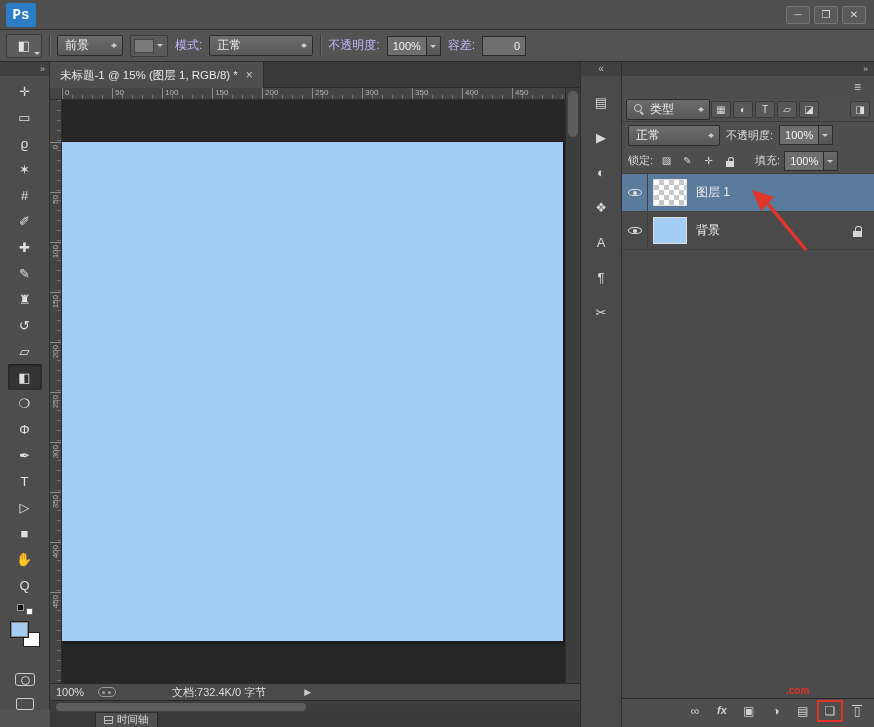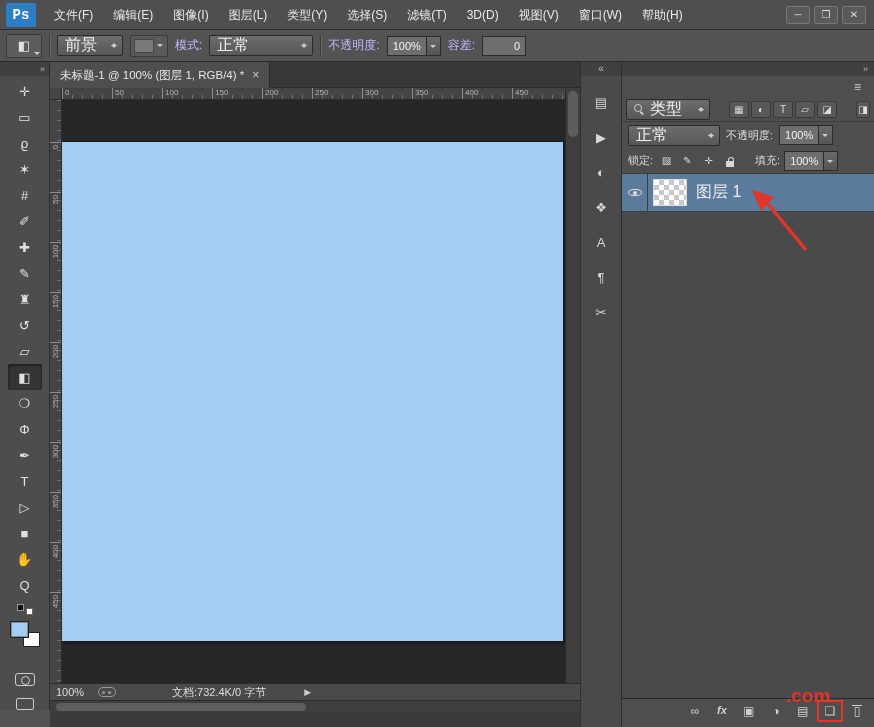--- a/index.html
+++ b/index.html
@@ -27,21 +27,21 @@
   .optionsbar { position:absolute; left:0; top:30px; width:874px; height:32px;
     background:#535353; border-bottom:1px solid #2c2c2c; display:flex; align-items:center; gap:7px; padding:0 6px; }
   .toolpreset { width:36px; height:24px; background:#5d5d5d; border:1px solid #3a3a3a; border-radius:2px;
     position:relative; display:flex; align-items:center; justify-content:center; }
   .toolpreset .glyph { font-size:13px; }
   .corner-arrow { position:absolute; right:1px; bottom:1px; border:3px solid transparent; border-top-color:#ccc; transform:translateY(2px); }
   .vsep { width:1px; height:22px; background:#3a3a3a; box-shadow:1px 0 0 rgba(255,255,255,.12); }
   .opt-label { color:#c4b5fd; white-space:nowrap; }
   .select { height:21px; background:linear-gradient(#6c6c6c,#585858); border:1px solid #2b2b2b; border-radius:2px;
     display:inline-flex; align-items:center; padding:0 18px 0 7px; position:relative; white-space:nowrap; }
-  .sel-text { font-size:16px; color:#efefef; }
+  .sel-text { font-size:12px; color:#efefef; }
   .dd2::before { content:""; position:absolute; right:5px; top:4px; border:3px solid transparent; border-bottom-color:#ccc; }
   .dd2::after  { content:""; position:absolute; right:5px; bottom:4px; border:3px solid transparent; border-top-color:#ccc; }
   .w70 { min-width:66px; } .w110 { min-width:104px; } .w92 { min-width:92px; }
   .patternbox { width:38px; height:22px; border:1px solid #3a3a3a; background:#5a5a5a; border-radius:2px;
     display:flex; align-items:center; padding:0 3px; gap:3px; }
   .pattern-swatch { width:20px; height:14px; background:#7a7a7a; border:1px solid #444; }
   .mini-arrow { border:3px solid transparent; border-top-color:#ccc; margin-top:3px; }
   .valwrap { display:inline-flex; align-items:center; }
   .valbox { height:20px; min-width:40px; padding:0 5px; background:#6e6e6e; border:1px solid #2b2b2b;
     color:#f2f2f2; font-size:11px; display:inline-flex; align-items:center; justify-content:flex-end; }
@@ -125,21 +125,21 @@
 
   
   .layerspanel { position:absolute; left:622px; top:62px; width:252px; height:665px; background:#4e4e4e; }
   .dockhead { position:absolute; left:0; top:0; width:252px; height:14px; background:#404040;
     color:#bbb; font-size:9px; text-align:right; padding-right:6px; line-height:14px; }
   .ptabs { position:absolute; left:0; top:14px; width:252px; height:22px; background:#3b3b3b; display:flex; align-items:flex-end; }
   .ptab { height:22px; line-height:22px; padding:0 13px; color:#cfcfcf; font-size:12px; background:#434343; border-right:1px solid #2e2e2e; }
   .ptab.active { background:#4f4f4f; color:#f0f0f0; }
   .pmenu { margin-left:auto; margin-right:6px; color:#ccc; font-size:12px; line-height:22px; }
   .filterrow { position:absolute; left:0; top:36px; width:252px; height:24px; background:#4f4f4f;
-    border-bottom:1px solid #3c3c3c; display:flex; align-items:center; gap:19px; padding:0 4px; }
+    border-bottom:1px solid #3c3c3c; display:flex; align-items:center; gap:1px; padding:0 4px; }
   .filtersel { min-width:84px; gap:5px; }
   .mag { position:relative; width:11px; height:11px; display:inline-block; }
   .mag::before { content:""; position:absolute; left:0; top:0; width:6px; height:6px; border:1.5px solid #ccc; border-radius:50%; }
   .mag::after { content:""; position:absolute; left:7px; top:7px; width:4px; height:1.5px; background:#ccc; transform:rotate(45deg); transform-origin:0 0; }
   .ficons { display:flex; gap:2px; }
   .fico { width:20px; height:17px; background:#585858; border:1px solid #3a3a3a; border-radius:2px; color:#ddd;
     display:flex; align-items:center; justify-content:center; }
   .fico .glyph { font-size:10px; line-height:1; }
   .ftoggle { margin-left:auto; }
   .blendrow { position:absolute; left:0; top:60px; width:252px; height:26px; display:flex; align-items:center; gap:6px; padding:0 6px; }
@@ -156,60 +156,46 @@
   .lrow { height:38px; display:flex; align-items:center; border-bottom:1px solid #3f3f3f; }
   .lrow.selected { background:var(--selected-layer); }
   .eyecell { width:26px; height:38px; border-right:1px solid #3f3f3f; display:flex; align-items:center; justify-content:center; }
   .eye { width:14px; height:13px; position:relative; display:inline-block; }
   .eye::before { content:""; position:absolute; left:0; top:3px; right:0; bottom:3px; border:1px solid #dcdcdc; border-radius:50% / 60%; }
   .eye::after { content:""; position:absolute; left:5px; top:4.5px; width:4px; height:4px; background:#dcdcdc; border-radius:50%; }
   .thumbcell { width:44px; display:flex; align-items:center; justify-content:center; }
   .thumb { width:34px; height:27px; border:1px solid #ddd; }
   .thumb.checker { background:conic-gradient(#c8c8c8 25%, #fff 0 50%, #c8c8c8 0 75%, #fff 0) 0 0 / 10px 10px; }
   .thumb.blue { background:var(--canvas); }
-  .lname { flex:1; font-size:16px; color:#ececec; padding-left:4px; }
+  .lname { flex:1; font-size:12px; color:#ececec; padding-left:4px; }
   .locksm { position:relative; width:11px; height:13px; margin-right:10px; display:inline-block; }
   .locksm::before { content:""; position:absolute; left:0; bottom:0; width:9px; height:6px; background:#d6d6d6; }
   .locksm::after { content:""; position:absolute; left:1.5px; bottom:5px; width:5px; height:5px;
     border:1.5px solid #d6d6d6; border-bottom:none; border-radius:3px 3px 0 0; }
   .pfooter { position:absolute; left:0; top:636px; width:252px; height:24px; background:#4e4e4e; border-top:1px solid #2b2b2b;
     display:flex; align-items:center; justify-content:flex-end; gap:5px; padding-right:6px; }
   .fbtn { width:22px; height:18px; background:transparent; border:none; color:#cfcfcf; position:relative;
     display:flex; align-items:center; justify-content:center; }
   .fbtn .glyph { font-size:12px; line-height:1; }
   [data-name="layer-style-icon"] .glyph { font-style:italic; font-weight:bold; font-size:11px; }
   [data-name="delete-layer-icon"] .glyph { position:relative; }
   [data-name="delete-layer-icon"] .glyph::after { content:""; position:absolute; left:-2px; right:-2px; top:0; height:1.5px; background:#cfcfcf; }
   .fbtn.boxed { box-shadow:0 0 0 2px var(--accent-red); }
 
   
   .annot { position:absolute; left:0; top:0; pointer-events:none; z-index:60; }
   .watermark { position:absolute; left:786px; top:685px; z-index:61; color:var(--accent-red);
-    font-weight:bold; font-size:19px; pointer-events:none; }
+    font-weight:bold; font-size:10px; pointer-events:none; }
   button { font-family:inherit; cursor:default; }
 </style>
 </head>
 <body data-name="photoshop-window">
 
 <div class="menubar" data-name="menu-bar">
   <div class="ps-logo" data-name="photoshop-logo">Ps</div>
-  <div class="menus" data-name="menu-items">
-
-  <span class="menu-item" data-name="menu-item">文件(F)</span>
-      <span class="menu-item" data-name="menu-item">编辑(E)</span>
-      <span class="menu-item" data-name="menu-item">图像(I)</span>
-      <span class="menu-item" data-name="menu-item">图层(L)</span>
-      <span class="menu-item" data-name="menu-item">类型(Y)</span>
-      <span class="menu-item" data-name="menu-item">选择(S)</span>
-      <span class="menu-item" data-name="menu-item">滤镜(T)</span>
-      <span class="menu-item" data-name="menu-item">3D(D)</span>
-      <span class="menu-item" data-name="menu-item">视图(V)</span>
-      <span class="menu-item" data-name="menu-item">窗口(W)</span>
-      <span class="menu-item" data-name="menu-item">帮助(H)</span>
-    </div>
   <div class="winctrls" data-name="window-controls">
 
   <span class="winbtn" data-name="minimize-button">
         <span class="winglyph" data-name="window-control-icon">─</span>
       </span>
       <span class="winbtn" data-name="maximize-button">
         <span class="winglyph" data-name="window-control-icon">❐</span>
       </span>
       <span class="winbtn" data-name="close-button">
         <span class="winglyph" data-name="window-control-icon">✕</span>
@@ -336,21 +322,21 @@
     <span class="bg-swatch" data-name="background-color-swatch"></span>
     <span class="fg-swatch" data-name="foreground-color-swatch"></span>
   </div>
   <button class="qmask" data-name="quick-mask-button"></button>
   <button class="smode" data-name="screen-mode-button"></button>
 </div>
 
 <div class="docarea" data-name="document-area">
   <div class="tabbar" data-name="document-tab-bar">
     <div class="doctab" data-name="document-tab">
-      <span class="tab-title" data-name="document-title">未标题-1 @ 100% (图层 1, RGB/4) *</span>
+      <span class="tab-title" data-name="document-title">未标题-1 @ 15% (图层 1, RGB/8) *</span>
       <span class="tab-close" data-name="close-tab-icon">×</span>
     </div>
   </div>
   <div class="viewport" data-name="canvas-viewport">
     <div class="ruler-corner" data-name="ruler-corner"></div>
     <div class="hruler" data-name="horizontal-ruler">
 
     <span class="hr-cell" data-name="ruler-number">0</span>
         <span class="hr-cell" data-name="ruler-number">50</span>
         <span class="hr-cell" data-name="ruler-number">100</span>
@@ -404,20 +390,26 @@
   </div>
   <div class="statusbar" data-name="status-bar">
     <span class="st-zoom" data-name="zoom-level">100%</span>
     <span class="st-icon" data-name="status-icon"></span>
     <span class="st-doc" data-name="document-info">文档:732.4K/0 字节</span>
     <span class="st-expand" data-name="status-expand-icon">▶</span>
   </div>
   <div class="hscroll" data-name="horizontal-scrollbar">
     <div class="hthumb" data-name="scrollbar-thumb"></div>
   </div>
+  <div class="bottomstrip" data-name="bottom-strip">
+    <div class="tl-tab" data-name="timeline-tab">
+      <span class="tl-icon" data-name="timeline-icon"></span>
+      <span data-name="timeline-label">时间轴</span>
+    </div>
+  </div>
 </div>
 
 <div class="dockstrip" data-name="panel-dock-strip">
   <div class="strip-head" data-name="dock-strip-header"><span data-name="expand-panels-icon">«</span></div>
   <div class="strip-icons" data-name="dock-strip-icons">
 
       <button class="sbtn" data-name="history-panel-icon">
         <span class="glyph" data-name="panel-icon-glyph">▤</span>
       </button>
 
@@ -523,20 +515,30 @@
         <span class="eyecell" data-name="visibility-toggle">
           <span class="eye" data-name="eye-icon"></span>
         </span>
         <span class="thumbcell" data-name="layer-thumbnail-cell">
           <span class="thumb checker" data-name="layer-thumbnail"></span>
         </span>
         <span class="lname" data-name="layer-name">图层 1</span>
 
       </div>
 
+      <div class="lrow" data-name="layer-row">
+        <span class="eyecell" data-name="visibility-toggle">
+          <span class="eye" data-name="eye-icon"></span>
+        </span>
+        <span class="thumbcell" data-name="layer-thumbnail-cell">
+          <span class="thumb blue" data-name="layer-thumbnail"></span>
+        </span>
+        <span class="lname" data-name="layer-name">背景</span>
+        <span class="locksm" data-name="layer-lock-icon"></span>
+      </div>
     </div>
   <div class="pfooter" data-name="layers-panel-footer">
 
       <button class="fbtn" data-name="link-layers-icon">
         <span class="glyph" data-name="footer-icon-glyph">∞</span>
       </button>
 
       <button class="fbtn" data-name="layer-style-icon">
         <span class="glyph" data-name="footer-icon-glyph">fx</span>
       </button>

